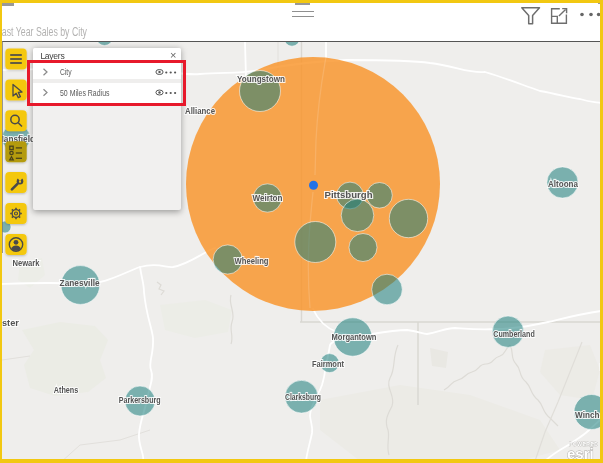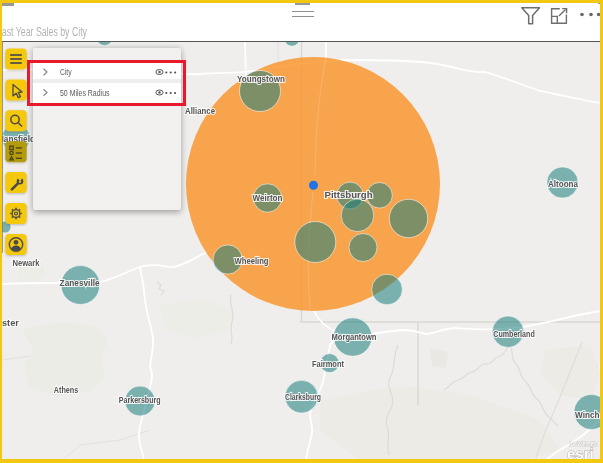--- a/index.html
+++ b/index.html
@@ -203,20 +203,24 @@
     </g>
   </g>
 
   <circle cx="12" cy="197.5" r="6.7" fill="none" stroke="#4A4A4A" stroke-width="1.4"></circle>
   <circle cx="12" cy="195.3" r="2.4" fill="#4A4A4A"></circle>
   <path d="M7.3 201.9 A6.7 6.7 0 0 0 16.7 201.9 A5 5 0 0 0 7.3 201.9 Z" fill="#4A4A4A"></path>
 </svg>
 
 <div class="abs" style="left:33.4px;top:48px;width:148px;height:162px;background:#F1F0EF;
      border-radius:2px;box-shadow:0 1.5px 6px rgba(0,0,0,0.35);overflow:hidden;">
+  <div style="position:absolute;left:0;top:0;width:100%;height:15px;background:#fff;">
+    <span style="position:absolute;left:7px;top:3.2px;font-size:8.6px;color:#404040;letter-spacing:-0.3px;">Layers</span>
+    <span style="position:absolute;right:5px;top:1.2px;font-size:11px;color:#666;">×</span>
+  </div>
   <div style="position:absolute;left:0;top:15px;width:100%;height:15.5px;background:#fff;"></div>
 
   <div style="position:absolute;left:0;top:14.5px;width:100%;height:16px;background:#fff;"></div>
   <div style="position:absolute;left:0;top:30.5px;width:100%;height:4.5px;background:#EFEEED;"></div>
   <div style="position:absolute;left:0;top:35px;width:100%;height:16px;background:#fff;"></div>
   <div style="position:absolute;left:0;top:51px;width:100%;height:4px;background:#fff;"></div>
 </div>
 
 <svg class="abs" style="left:33.4px;top:48px;" width="148" height="162" viewBox="0 0 148 162">
   <g stroke="#8A8A8A" stroke-width="1.2" fill="none">

